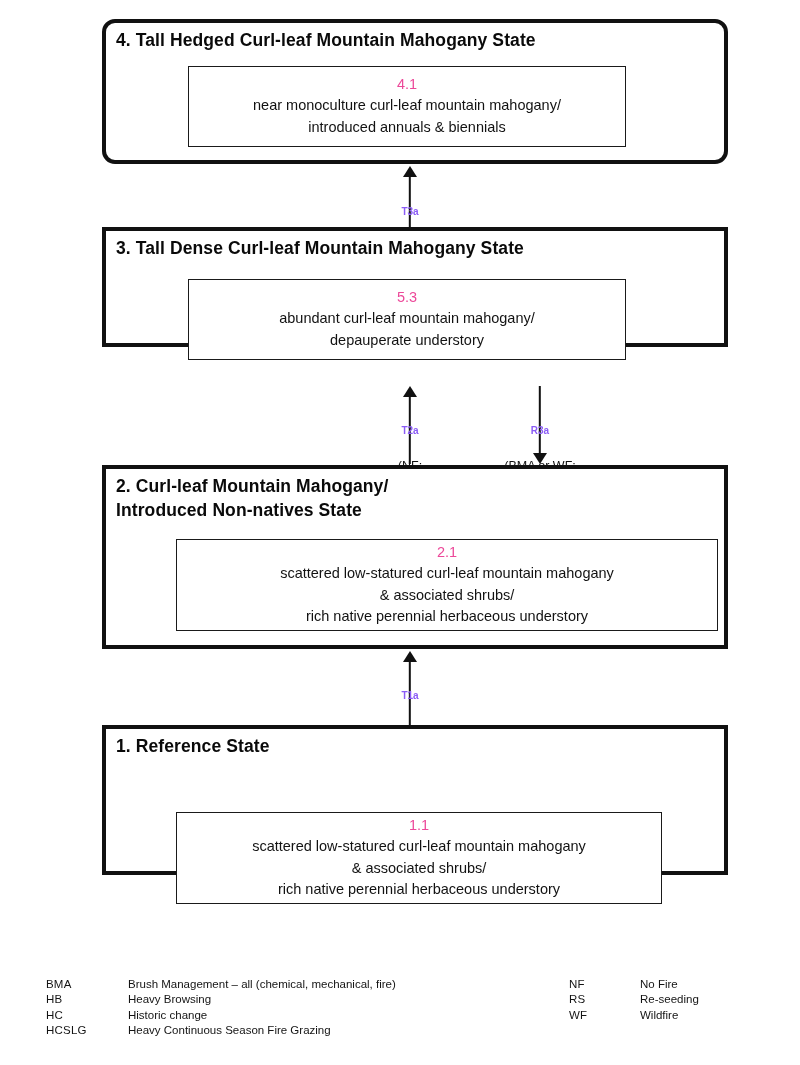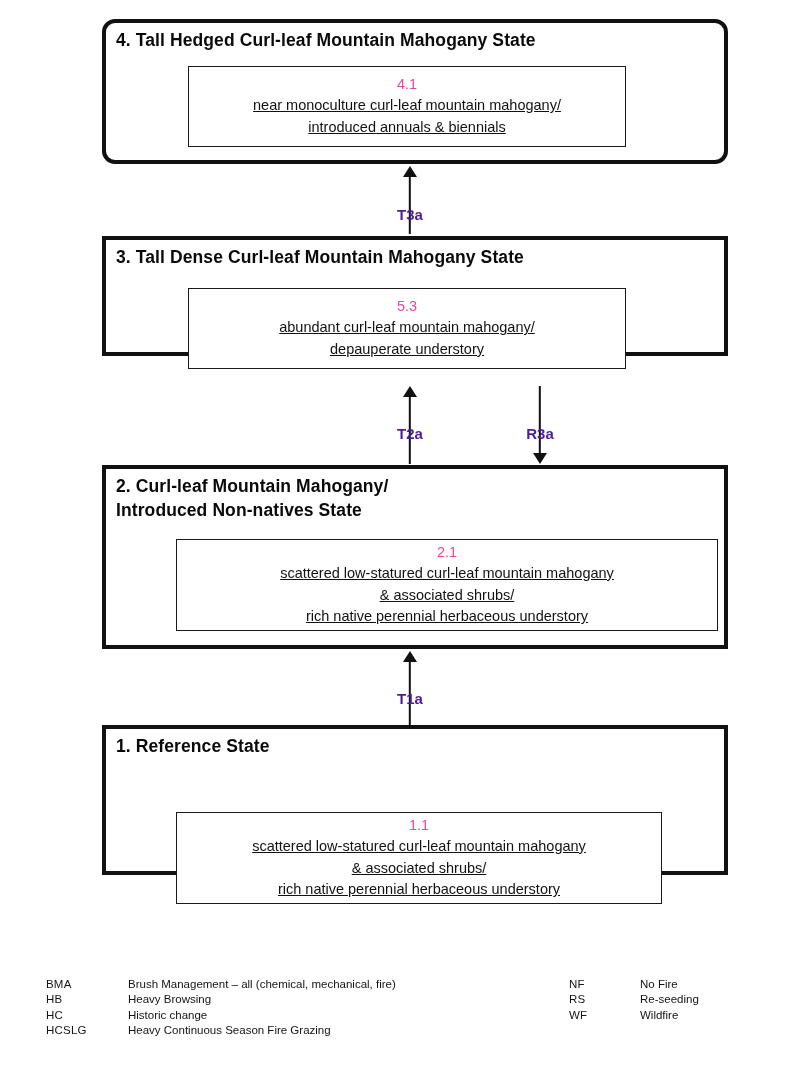--- a/index.html
+++ b/index.html
@@ -54,21 +54,20 @@
   .phase-id {
     font-size: 14.5px;
     line-height: 1.45;
     color: #ec4899;
   }
   .phase-desc {
     font-size: 14.5px;
     line-height: 1.5;
     color: #121212;
     white-space: pre-line;
-    text-decoration: underline;
   }
 
   
   .arrow {
     position: absolute;
   }
   .arrow-shaft {
     position: absolute;
     left: 50%;
     transform: translateX(-50%);
@@ -94,23 +93,23 @@
     border-top: 11px solid #111111;
   }
 
   .transition-label {
     position: absolute;
     text-align: center;
     line-height: 1.32;
     white-space: pre-line;
   }
   .transition-code {
-    font-size: 15px;
+    font-size: 10px;
     font-weight: bold;
-    color: #4c1d95;
+    color: #8b5cf6;
   }
   .transition-drivers {
     font-size: 12.5px;
     color: #111111;
     white-space: pre-line;
   }
 
   
   #legend {
     position: absolute;
@@ -158,21 +157,21 @@
 
   <div class="arrow" style="left:398px; top:166px; width:24px; height:68px;">
     <div class="arrow-shaft" style="top:5px; height:63px;"></div>
     <div class="arrow-head up"></div>
   </div>
   <div class="transition-label" style="left:340px; top:184px; width:140px;">
     <div class="transition-code">T3a</div>
     <div class="transition-drivers">(HB; NF)</div>
   </div>
 
-  <div class="state-box" style="left:102px; top:236px; width:626px; height:120px;padding-left:20px;">
+  <div class="state-box" style="left:102px; top:227px; width:626px; height:120px;padding-left:20px;">
     <div class="state-title">3. Tall Dense Curl-leaf Mountain Mahogany State</div>
     <div class="phase-box" style="left:82px; top:48px; width:438px; height:81px;">
       <div class="phase-id">5.3</div>
       <div class="phase-desc">abundant curl-leaf mountain mahogany/
 depauperate understory</div>
     </div>
   </div>
 
   <div class="arrow" style="left:398px; top:386px; width:24px; height:78px;">
     <div class="arrow-shaft" style="top:5px; height:73px;"></div>

